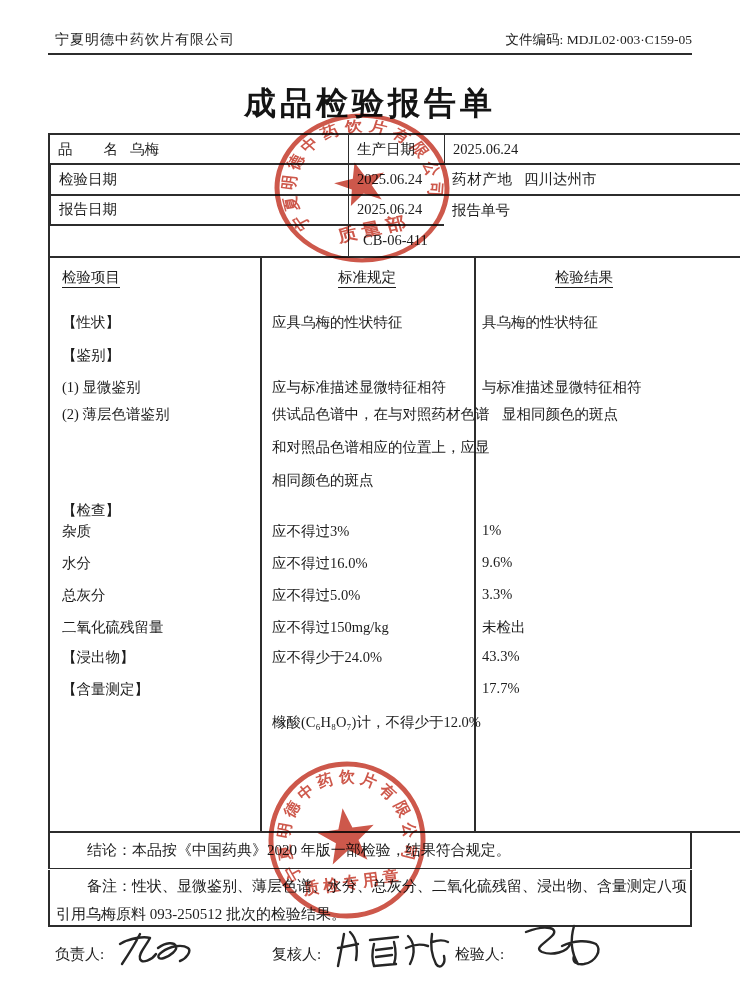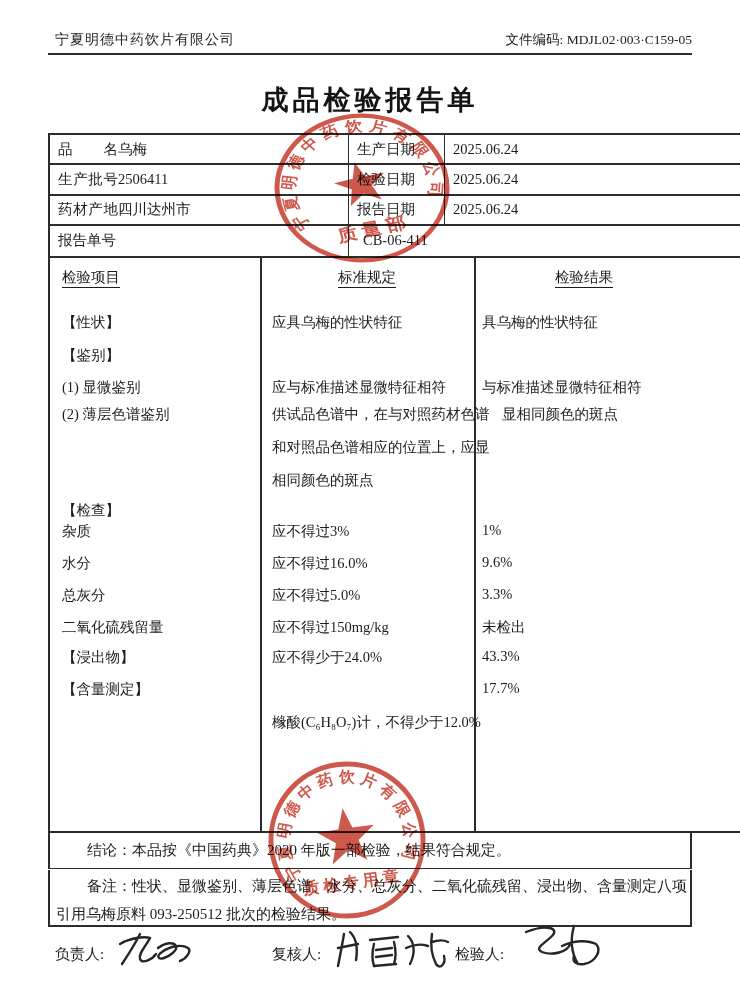--- a/index.html
+++ b/index.html
@@ -7,31 +7,31 @@
     width:740px;height:1000px;background:#ffffff;position:relative;
     font-family:"Liberation Serif","DejaVu Serif",serif;color:#1c1c1c;
     overflow:hidden;
   }
   .abs{position:absolute;}
   
   .letterhead-left{left:55px;top:31px;font-size:14px;letter-spacing:1px;}
   .letterhead-right{right:48px;top:31px;font-size:13.5px;}
   .head-rule{left:48px;top:53px;width:644px;height:0;border-top:2px solid #2c2c2c;}
   .report-title{left:0;top:82px;width:740px;text-align:center;
-    font-family:"Liberation Sans",sans-serif;font-weight:700;font-size:27px;letter-spacing:4px;color:#141414;}
+    font-family:"Liberation Sans",sans-serif;font-weight:700;font-size:32px;letter-spacing:4px;color:#141414;}
   
   .info-table{left:48px;top:133px;width:710px;height:125px;
     border:2px solid #2c2c2c;box-sizing:border-box;
     display:grid;grid-template-columns:298px 96px 1fr;grid-template-rows:repeat(4,1fr);
     font-size:14.5px;}
   .ic{display:flex;align-items:center;box-sizing:border-box;border-bottom:2px solid #2c2c2c;padding-left:8px;white-space:nowrap;}
   .ic.bl{border-left:1.5px solid #2c2c2c;}
   .ic.last{border-bottom:none;}
   .ic .ilabel{display:inline-block;width:60px;text-align:justify;text-align-last:justify;}
-  .ic .ival{}
+  .ic .ival{margin-left:12px;}
   .ic.span2{grid-column:2 / 4;}
   
   .main-table{left:48px;top:258px;width:708px;height:575px;box-sizing:border-box;
     border-left:2px solid #2c2c2c;border-right:2px solid #2c2c2c;border-bottom:2.5px solid #2c2c2c;}
   .vline{position:absolute;top:0;bottom:0;width:1.5px;background:#2c2c2c;}
   .tl{position:absolute;font-size:14.5px;white-space:nowrap;}
   .hdr{text-decoration:underline;text-underline-offset:5px;text-decoration-thickness:1px;}
   .ctr{text-align:center;}
   
   .conclusion-box{left:48px;top:833px;width:644px;height:36px;box-sizing:border-box;
@@ -66,24 +66,20 @@
   <div class="abs report-title">成品检验报告单</div>
 
   <div class="abs info-table">
     <div class="ic">
       <span class="ilabel">品名</span>
       <span class="ival">乌梅</span>
     </div>
     <div class="ic bl">生产日期</div>
     <div class="ic bl">2025.06.24</div>
 
-    <div class="ic">
-      <span class="ilabel">生产批号</span>
-      <span class="ival">2506411</span>
-    </div>
     <div class="ic bl">检验日期</div>
     <div class="ic bl">2025.06.24</div>
 
     <div class="ic">
       <span class="ilabel">药材产地</span>
       <span class="ival">四川达州市</span>
     </div>
     <div class="ic bl">报告日期</div>
     <div class="ic bl">2025.06.24</div>
 

